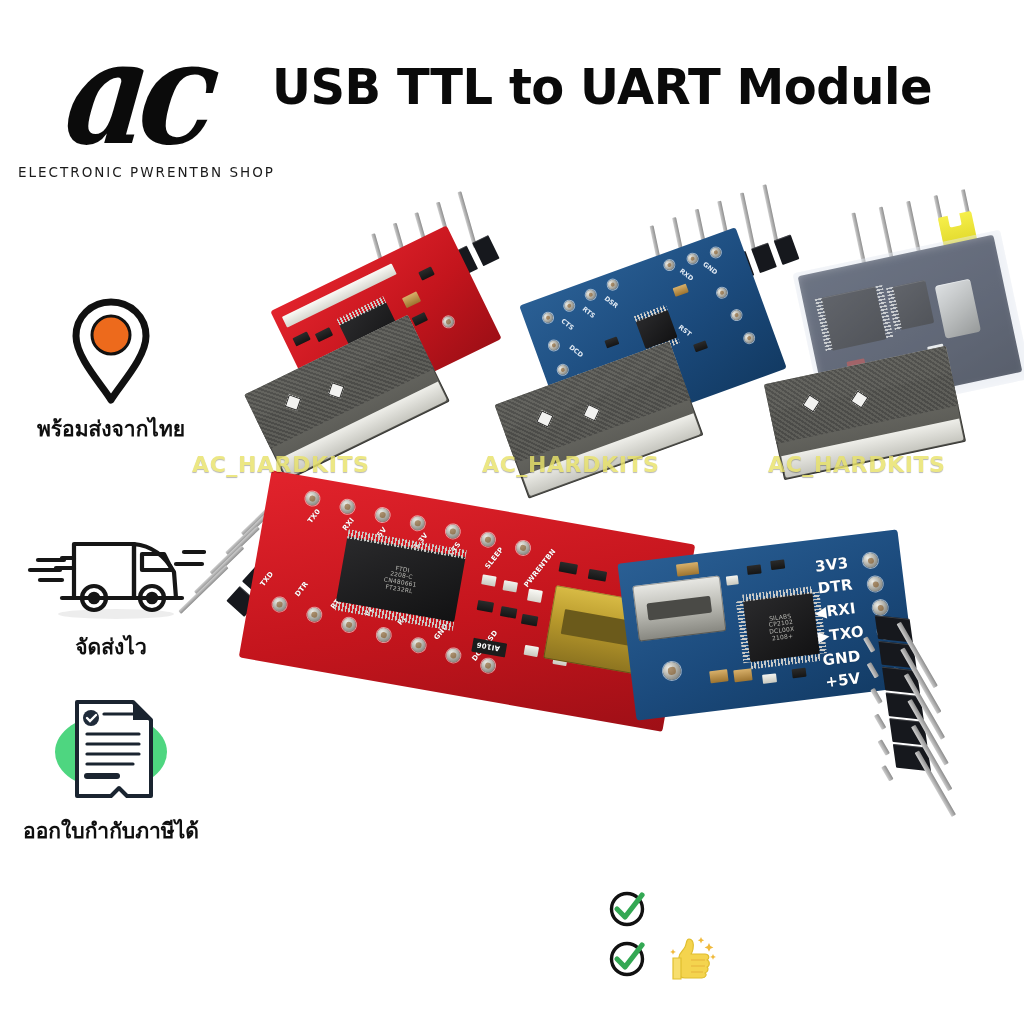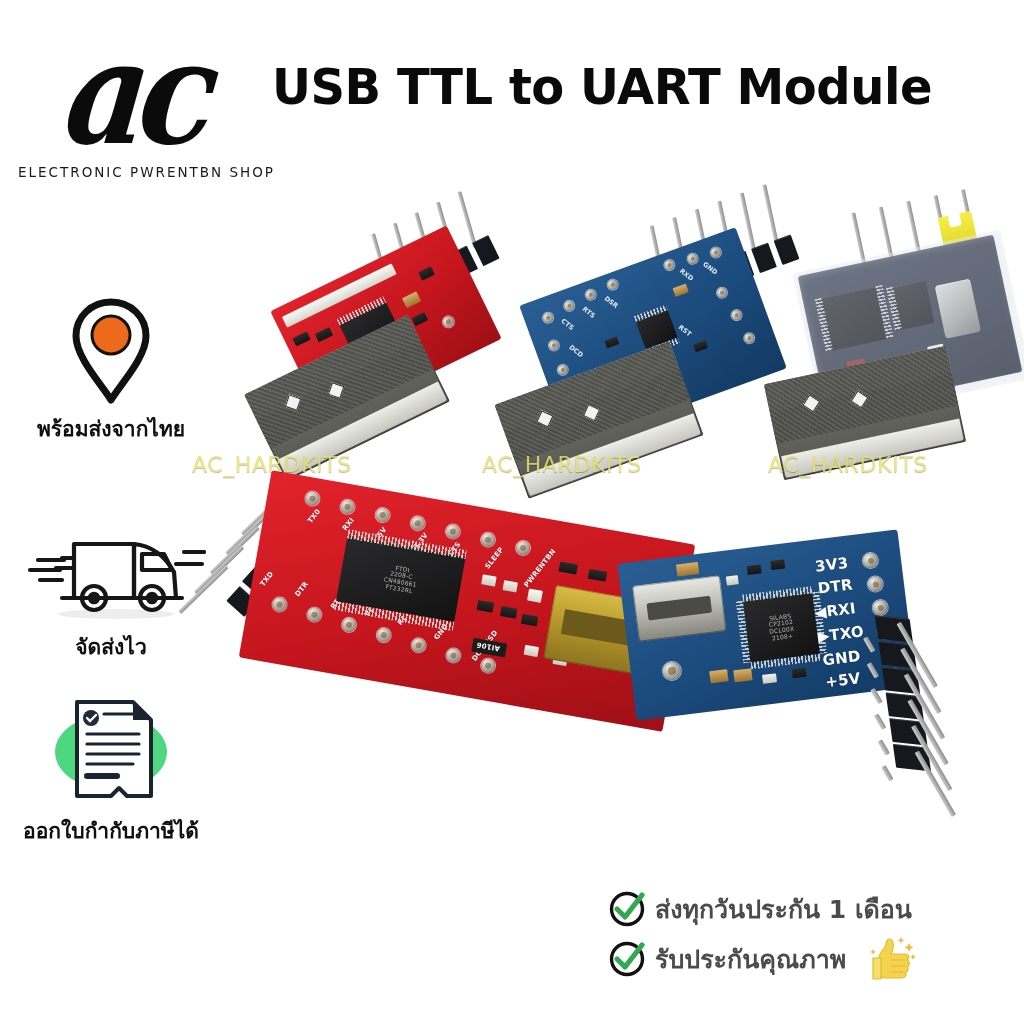--- a/index.html
+++ b/index.html
@@ -127,21 +127,21 @@
 
   .xtal{position:absolute;border-radius:4px;
     background:linear-gradient(150deg,#e6e6e2,#a9a9a2 60%,#7b7b74);
     box-shadow:inset 0 1px 0 rgba(255,255,255,.6);}
   .jumper{position:absolute;background:linear-gradient(180deg,#f6ef4a,#d8cf1e);
     border-radius:2px;box-shadow:inset 0 -2px 0 rgba(0,0,0,.18);}
   .shrink{position:absolute;background:rgba(205,215,230,.34);
     border-radius:4px;box-shadow:inset 0 0 12px rgba(255,255,255,.55);}
 
   .wm{
-    position:absolute;color:#e8e26a;font-size:22px;font-weight:400;
+    position:absolute;color:#e8e26a;font-size:22px;font-weight:700;
     letter-spacing:.6px;opacity:.82;
     text-shadow:0 1px 1px rgba(0,0,0,.35);white-space:nowrap;
   }
 
   
   .guar{position:absolute;left:608px;top:884px;width:410px;}
   .grow{display:flex;align-items:center;gap:9px;height:50px;}
   .gtext{font-size:25px;color:#4b4b4b;font-weight:600;white-space:nowrap;}
   .ck{width:38px;height:38px;flex:0 0 38px;position:relative;}
   .thumb{width:52px;height:52px;margin-left:10px;position:relative;flex:0 0 52px;}
@@ -544,31 +544,29 @@
   <div class="wm" style="left:768px;top:452px;">AC_HARDKITS</div>
 
   <div class="guar">
     <div class="grow">
       <div class="ck">
         <svg viewBox="0 0 38 38" width="38" height="38">
           <circle cx="19" cy="19" r="15.5" fill="none" stroke="#111" stroke-width="3.4"></circle>
           <path d="M9 19 L17 27 L34 5" fill="none" stroke="#33A853" stroke-width="5.2" stroke-linecap="round" stroke-linejoin="round"></path>
         </svg>
       </div>
-      <div class="gtext">ส่งทุกวันประกัน 1 เดือน</div>
     </div>
 
     <div class="grow">
       <div class="ck">
         <svg viewBox="0 0 38 38" width="38" height="38">
           <circle cx="19" cy="19" r="15.5" fill="none" stroke="#111" stroke-width="3.4"></circle>
           <path d="M9 19 L17 27 L34 5" fill="none" stroke="#33A853" stroke-width="5.2" stroke-linecap="round" stroke-linejoin="round"></path>
         </svg>
       </div>
-      <div class="gtext">รับประกันคุณภาพ</div>
       <div class="thumb">
         <svg viewBox="0 0 52 52" width="52" height="52">
           <path d="M14 24 C14 20 18 18 20 14 C22 10 21 6 24 6 C28 6 29 11 28 16
                    C27.4 19 26 21 26 21 L40 21 C44 21 45 25 42 27 C45 28 45 33 42 34
                    C44 35 43 39 40 40 C42 41 41 45 37 45 L20 45 C16 45 14 43 14 40 Z" fill="#F4D44E" stroke="#E0BE2E" stroke-width="1.2" stroke-linejoin="round"></path>
           <path d="M8 25 L16 25 L16 46 L8 46 Z" fill="#F7DE6E" stroke="#E0BE2E" stroke-width="1.2"></path>
           <g stroke="#E8B43C" stroke-width="1.1" fill="none">
             <path d="M26 27 H40"></path>
               <path d="M26 33 H40"></path>
               <path d="M26 39 H38"></path>

